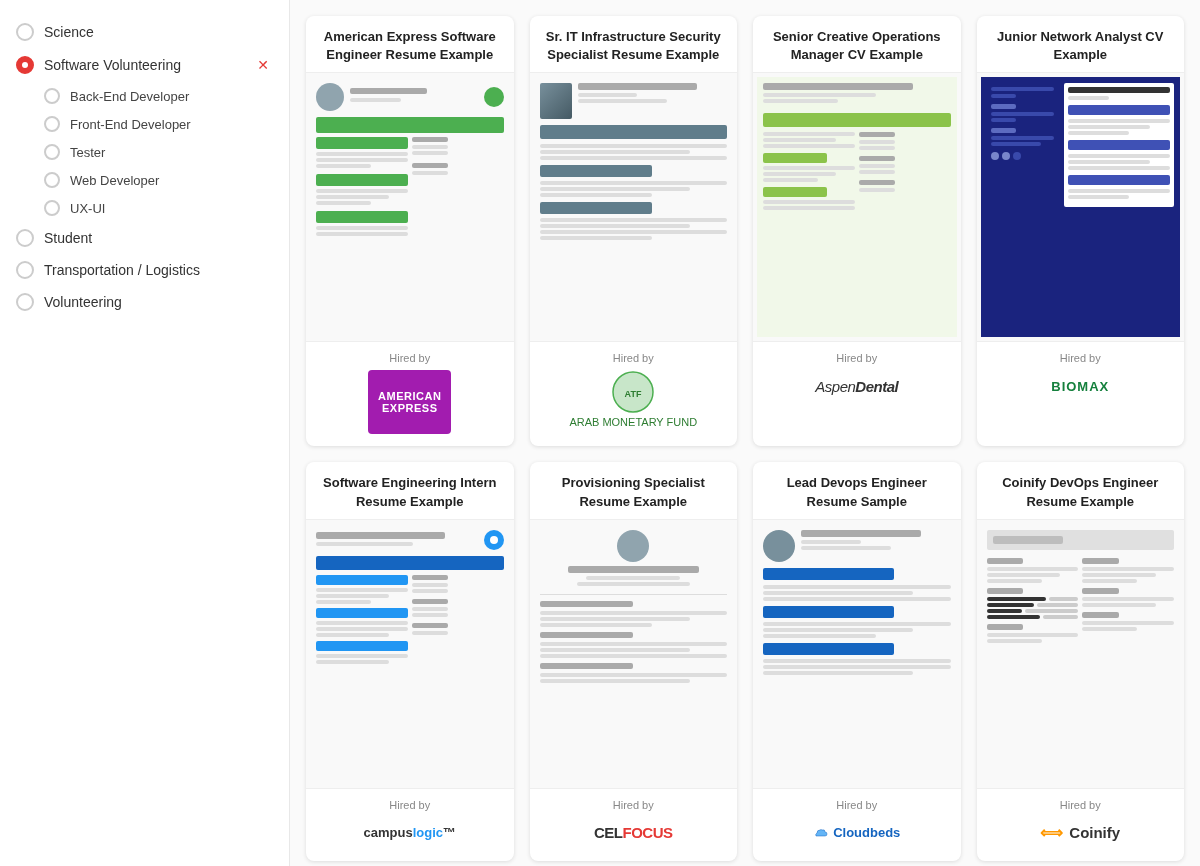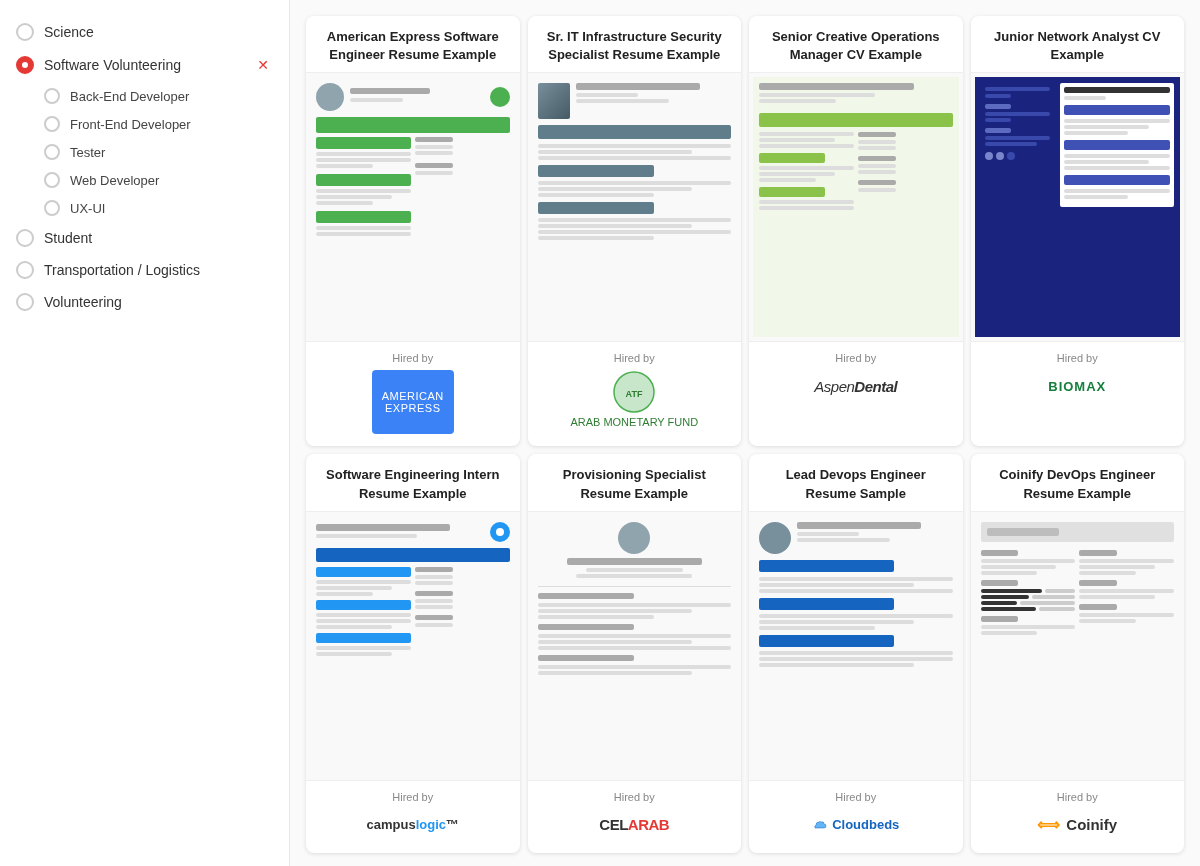--- a/index.html
+++ b/index.html
@@ -17,21 +17,21 @@
     .close-btn { color: #e53935; font-size: 14px; cursor: pointer; padding: 2px 4px; }
     
     
     .sub-items { padding-left: 28px; }
     .sub-item { display: flex; align-items: center; padding: 6px 4px; cursor: pointer; border-radius: 4px; }
     .sub-radio { width: 16px; height: 16px; border-radius: 50%; border: 2px solid #ccc; margin-right: 10px; flex-shrink: 0; }
     .sub-item-label { font-size: 13px; color: #444; }
     
     
     .main { flex: 1; overflow-y: auto; padding: 16px; background: #fafafa; }
-    .cards-grid { display: grid; grid-template-columns: repeat(4, 1fr); gap: 8px; }
+    .cards-grid { display: grid; grid-template-columns: repeat(4, 1fr); gap: 16px; }
     
     .card { background: #fff; border-radius: 8px; box-shadow: 0 1px 4px rgba(0,0,0,0.12); overflow: hidden; }
     .card-title { font-size: 13px; font-weight: 600; text-align: center; padding: 12px 10px 8px; line-height: 1.4; color: #222; }
     .card-resume { height: 270px; overflow: hidden; display: flex; align-items: center; justify-content: center; background: #f9f9f9; border-top: 1px solid #eee; border-bottom: 1px solid #eee; padding: 4px; }
     
     
     .resume-placeholder { width: 100%; height: 100%; position: relative; overflow: hidden; }
     .r-line { height: 5px; background: #ddd; border-radius: 2px; margin-bottom: 4px; }
     .r-line.dark { background: #aaa; }
     .r-line.green { background: #4caf50; }
@@ -41,21 +41,21 @@
     .r-header { height: 28px; background: #4caf50; margin-bottom: 6px; border-radius: 2px; }
     .r-two-col { display: flex; gap: 4px; }
     .r-col-left { flex: 1; }
     .r-col-right { flex: 1; }
     
     .card-footer { padding: 10px 8px 12px; text-align: center; }
     .hired-by { font-size: 11px; color: #888; margin-bottom: 6px; }
     .brand-logo { font-size: 14px; font-weight: 700; color: #333; text-align: center; display: flex; align-items: center; justify-content: center; min-height: 32px; }
     
     
-    .brand-amex { background: #3b82f6; color: #fff; font-size: 11px; font-weight: 400; padding: 20px 10px; border-radius: 4px; letter-spacing: 0.5px; }
+    .brand-amex { background: #a21caf; color: #fff; font-size: 11px; font-weight: 700; padding: 20px 10px; border-radius: 4px; letter-spacing: 0.5px; }
     .brand-atf { color: #2e7d32; font-size: 11px; font-weight: 400; }
     .brand-aspen { color: #333; font-size: 15px; font-weight: 300; letter-spacing: -0.5px; }
     .brand-aspen span { color: #333; font-style: italic; }
     .brand-biomax { color: #15803d; font-size: 13px; font-weight: 700; letter-spacing: 1px; }
     .brand-campus { color: #333; font-size: 13px; }
     .brand-campus span { color: #2196f3; }
     .brand-celfocus { font-size: 15px; font-weight: 900; letter-spacing: -0.5px; }
     .brand-celfocus .cel { color: #333; }
     .brand-celfocus .focus { color: #e53935; }
     .brand-cloudbeds { color: #1565c0; font-size: 13px; font-weight: 600; display: flex; align-items: center; gap: 4px; }
@@ -377,21 +377,21 @@
             <div class="r-line" style="height:4px;margin-bottom:5px;"></div>
             <div class="r-line dark shorter" style="height:6px;margin-bottom:4px;width:50%;"></div>
             <div class="r-line" style="height:4px;margin-bottom:2px;"></div>
             <div class="r-line medium" style="height:4px;"></div>
           </div>
         </div>
         <div class="card-footer">
           <div class="hired-by">Hired by</div>
           <div class="brand-logo">
             <div class="brand-celfocus">
-              <span class="cel">CEL</span><span class="focus">ARAB</span>
+              <span class="cel">CEL</span><span class="focus">FOCUS</span>
             </div>
           </div>
         </div>
       </div>
 
       <div class="card">
         <div class="card-title">Lead Devops Engineer Resume Sample</div>
         <div class="card-resume">
           <div class="resume-placeholder" style="padding:6px;">
             <div style="display:flex;gap:6px;align-items:flex-start;margin-bottom:6px;">

